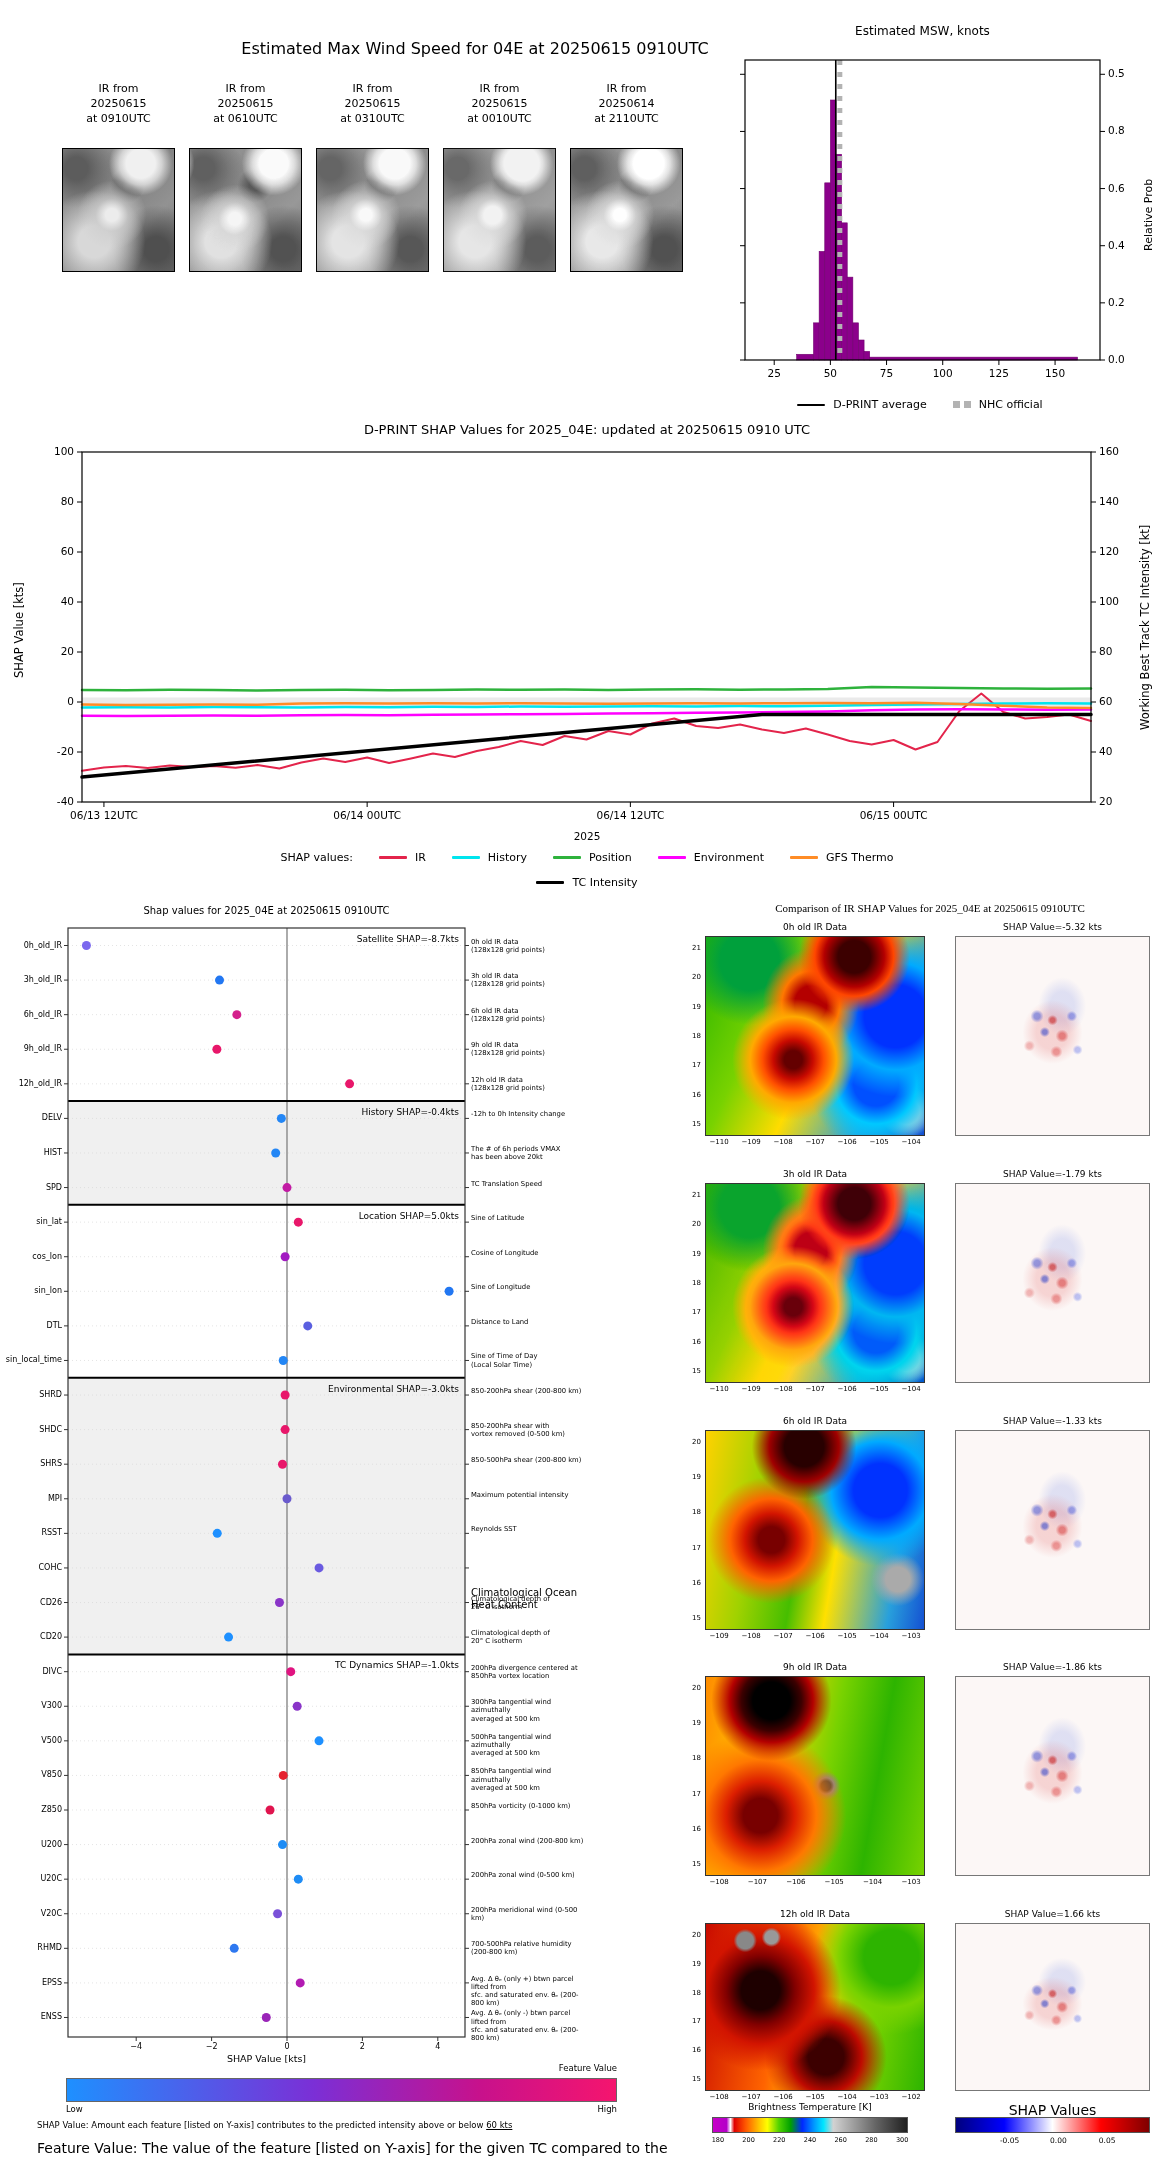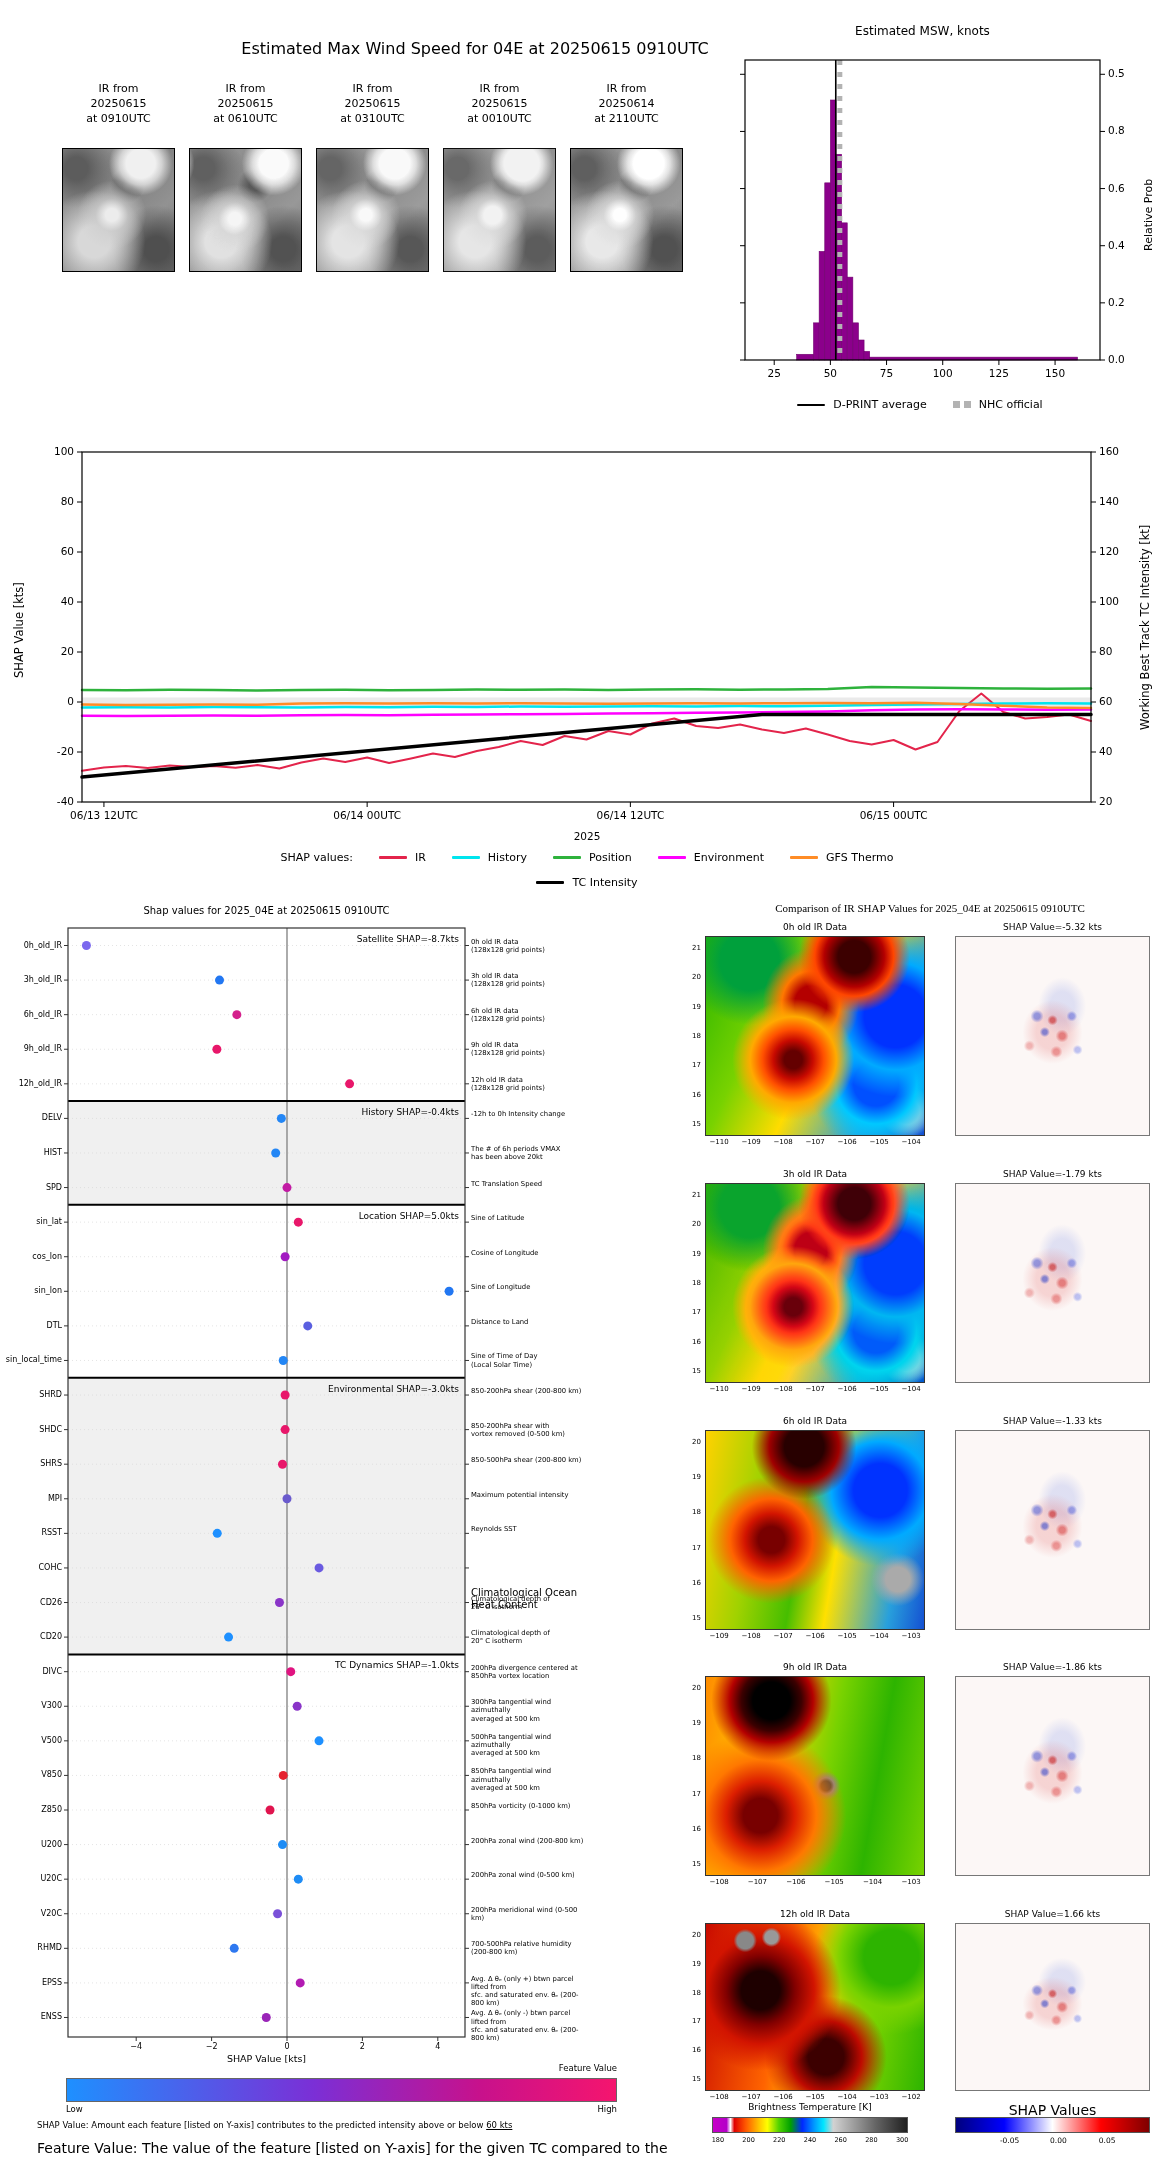--- a/index.html
+++ b/index.html
@@ -112,20 +112,21 @@
     </div>
     <div class="leg-item">
       <div style="display:flex;gap:4px;">
         <div style="width:7px;height:7px;background:#b3b3b3;"></div>
         <div style="width:7px;height:7px;background:#b3b3b3;"></div>
       </div>
       <span>NHC official</span>
     </div>
   </div>
 
+  <div class="abs ctr" style="left:82px;top:422px;width:1010px;font-size:13px;">D-PRINT SHAP Values for 2025_04E: updated at 20250615 0910 UTC</div>
   <div class="vlabel" style="left:12px;top:530px;height:200px;font-size:11.5px;">SHAP Value [kts]</div>
   <div class="vlabel" style="left:1138px;top:462px;height:330px;font-size:11.5px;">Working Best Track TC Intensity [kt]</div>
   <div class="abs ctr tickfont" style="left:82px;top:830px;width:1010px;">2025</div>
 
   <div class="leg-row" style="left:82px;top:851px;width:1010px;" id="ts-legend-row1">
       <span style="font-size: 11px;">SHAP values:</span>
       <div class="leg-item">
         <div class="leg-swatch" style="background: rgb(227, 36, 75);"></div>
         <span>IR</span>
       </div>

